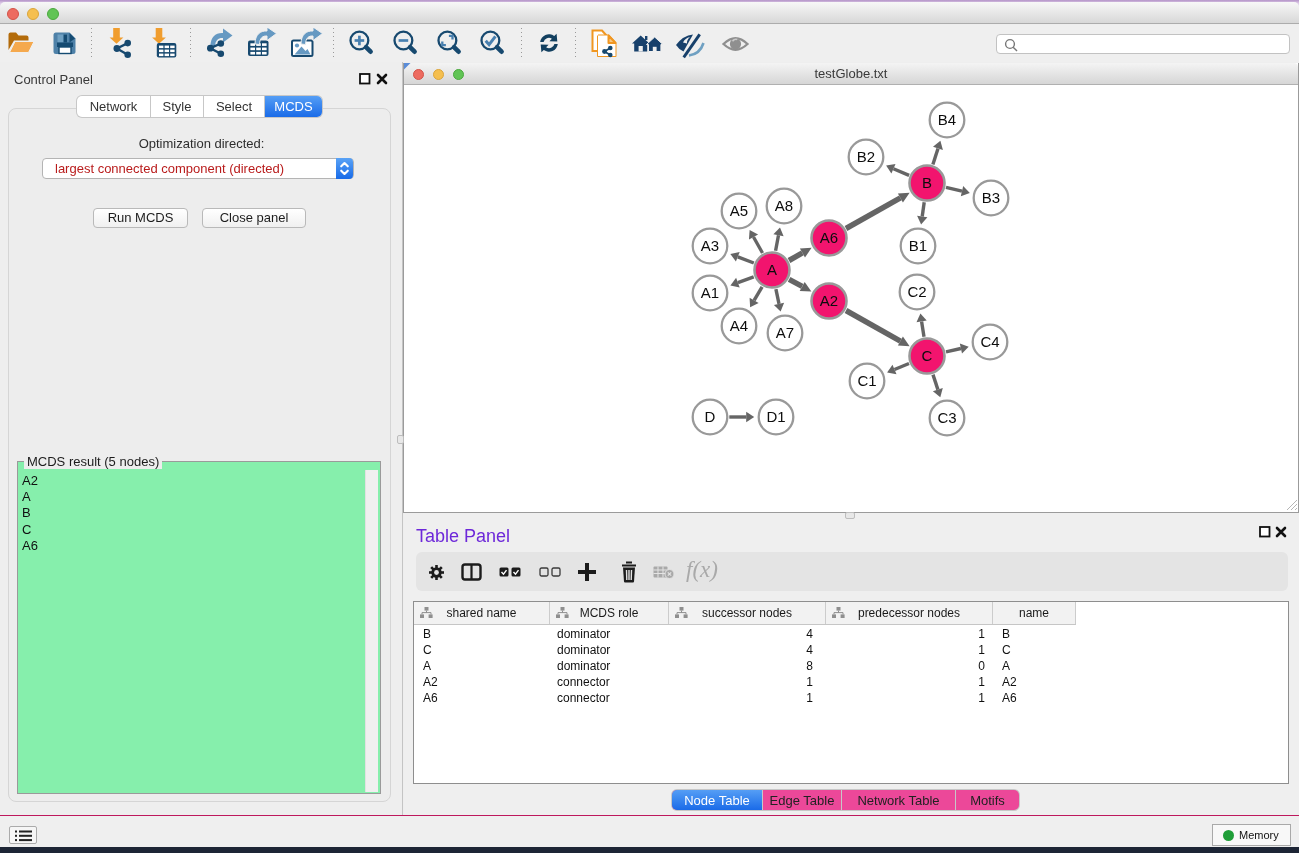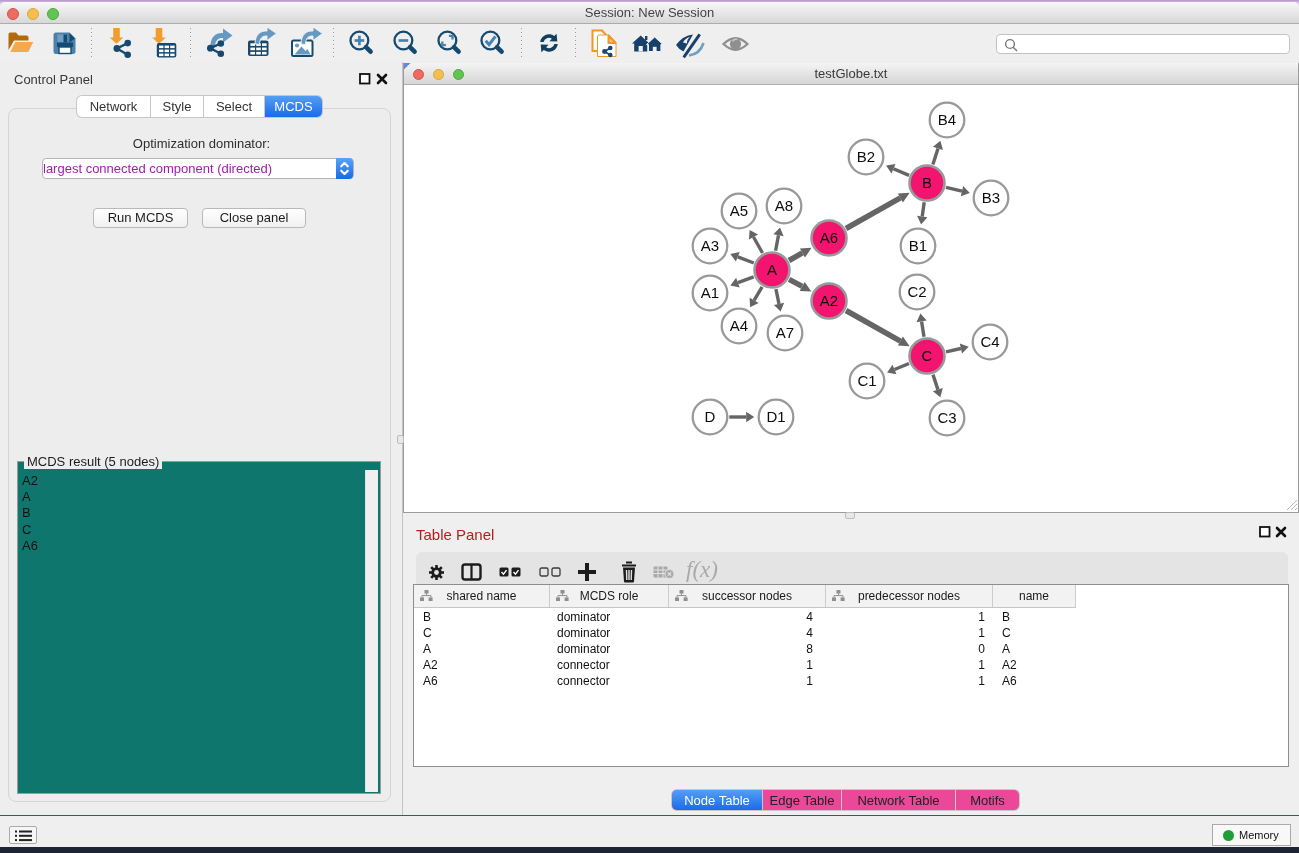--- a/index.html
+++ b/index.html
@@ -40,55 +40,55 @@
 #tabs div { display:flex; align-items:center; justify-content:center;
   border-right:1px solid #c7c7c7; color:#333; }
 #tabs div:last-child { border-right:none; }
 #tabN { width:74px; } #tabSt { width:53px; } #tabSe { width:61px; }
 #tabM { width:57px; background:linear-gradient(#559ef5,#1a6be8); color:#fff !important; }
 
 #optLabel { position:absolute; left:0; width:403px; top:74px; text-align:center;
   font-size:13px; color:#2e2e2e; }
 #dropdown { position:absolute; left:42px; top:96px; width:312px; height:21px;
   background:#fff; border:1px solid #b4b4b4; border-radius:4px;
-  font-size:13px; color:#a21caf; line-height:19px; }
+  font-size:13px; color:#b91c1c; line-height:19px; padding-left:12px; }
 #spinner { position:absolute; right:0px; top:-1px; width:17px; height:21px;
   border-radius:0 4px 4px 0; background:linear-gradient(#5aa3f6,#176ae8); }
 .btn { position:absolute; top:146px; height:20px; background:linear-gradient(#ffffff,#f0f0f0);
   border:1px solid #b9b9b9; border-radius:4px; font-size:13px; color:#1d1d1d;
   text-align:center; line-height:18px; }
 #btnRun { left:93px; width:95px; }
 #btnClose { left:202px; width:104px; }
 
 #fieldset { position:absolute; left:17px; top:399px; width:364px; height:333px;
-  border:1px solid #9a9a9a; background:#0f766e; }
+  border:1px solid #9a9a9a; background:#86efac; }
 #legend { position:absolute; left:6px; top:-8px; background:#ededed; padding:0 3px;
   font-size:13px; color:#1c1c1c; }
 #mcdsList { position:absolute; left:1px; top:11px; font-size:13px; color:#111; line-height:16.2px; padding-left:3px;}
 #listScroll { position:absolute; right:2px; top:8px; width:13px; height:322px; background:#f0f0f0; border-left:1px solid #e2e2e2;}
 
 
 #netwin { left:403px; top:63px; width:896px; height:450px;
   background:#fff; border:1px solid #9b9b9b; border-top:none; }
 #netTitle { position:absolute; left:0; top:0; width:894px; height:22px;
   background:linear-gradient(#f4f4f4,#d6d6d6); border-bottom:1px solid #b0b0b0;
   border-radius:4px 4px 0 0; }
 #netTitle .title { position:absolute; left:0; right:0; top:3px; text-align:center;
   font-size:13px; color:#3a3a3a; }
 .tl2 { position:absolute; width:11px; height:11px; border-radius:50%; top:6px; }
 #ntr { left:9px;  background:#ed6b60; border:1px solid #d35348; }
 #nty { left:29px; background:#f5bf4f; border:1px solid #dba53b; }
 #ntg { left:49px; background:#61c455; border:1px solid #4ba93e; }
 
 
 #tpanel { left:404px; top:513px; width:895px; height:302px; background:#efefef; }
-#tpTitle { position:absolute; left:12px; top:13px; font-size:15px; color:#b91c1c; }
+#tpTitle { position:absolute; left:12px; top:13px; font-size:18px; color:#6d28d9; }
 #tpToolbar { position:absolute; left:12px; top:39px; width:872px; height:39px;
   background:#e4e4e4; border-radius:6px; }
-#tblBox { position:absolute; left:9px; top:71px; width:876px; height:183px;
+#tblBox { position:absolute; left:9px; top:88px; width:876px; height:183px;
   background:#fff; border:1px solid #8e8e8e;padding-left:11px; }
 .th { position:absolute; top:0; height:22px; background:#f2f2f2;
   border-right:1px solid #cccccc; font-size:12px; color:#1a1a1a;
   display:flex; align-items:center; justify-content:center; }
 #thead { position:absolute; left:0; top:0; width:662px; height:23px; border-bottom:1px solid #c6c6c6; background:#f2f2f2;}
 .td { position:absolute; font-size:12px; color:#111; height:16px; line-height:16px; }
 #btabs { position:absolute; left:268px; top:277px; height:20px; display:flex;
   border-radius:5px; overflow:hidden; box-shadow:0 0 0 1px #c7c7c7;
   background:#ec4899; font-size:13px; }
 #btabs div { display:flex; align-items:center; justify-content:center; color:#222;
@@ -108,21 +108,20 @@
 #memDot { width:11px; height:11px; border-radius:50%; background:#1f9e38; margin:0 5px 0 10px; }
 #deskBottom { left:0; top:847px; width:1299px; height:6px; background:#1d2535; }
 </style>
 </head>
 <body>
 <div class="abs" id="deskTop"></div>
 <div class="abs" id="titlebar">
   <div class="tl" id="tlr"></div>
     <div class="tl" id="tly"></div>
     <div class="tl" id="tlg"></div>
-  <div class="title">Session: New Session</div>
 </div>
 
 <div class="abs" id="toolbar">
   <div class="sep" style="left:91px"></div>
   <div class="sep" style="left:190px"></div>
   <div class="sep" style="left:333px"></div>
   <div class="sep" style="left:521px"></div>
   <div class="sep" style="left:575px"></div>
   <div id="tbicons">
 
@@ -290,21 +289,21 @@
   <svg style="position:absolute;left:376px;top:11px" width="12" height="12" viewBox="0 0 12 12">
     <path d="M2,2 L10,10 M10,2 L2,10" stroke="#111" stroke-width="2.6" stroke-linecap="round"></path>
   </svg>
   <div id="cpBox"></div>
   <div id="tabs">
     <div id="tabN">Network</div>
       <div id="tabSt">Style</div>
     <div id="tabSe">Select</div>
       <div id="tabM">MCDS</div>
   </div>
-  <div id="optLabel">Optimization dominator:</div>
+  <div id="optLabel">Optimization directed:</div>
   <div id="dropdown">largest connected component (directed)<div id="spinner">
         <svg width="17" height="21" viewBox="0 0 17 21" style="position:absolute;left:0;top:0">
           <path d="M5.2,8.3 L8.5,5 L11.8,8.3 M5.2,12.7 L8.5,16 L11.8,12.7" fill="none" stroke="#ffffff" stroke-width="2.1" stroke-linecap="round" stroke-linejoin="round"></path>
         </svg>
       </div></div>
   <div class="btn" id="btnRun">Run MCDS</div>
   <div class="btn" id="btnClose">Close panel</div>
   <div id="fieldset">
     <div id="legend">MCDS result (5 nodes)</div>
     <div id="listScroll"></div>

